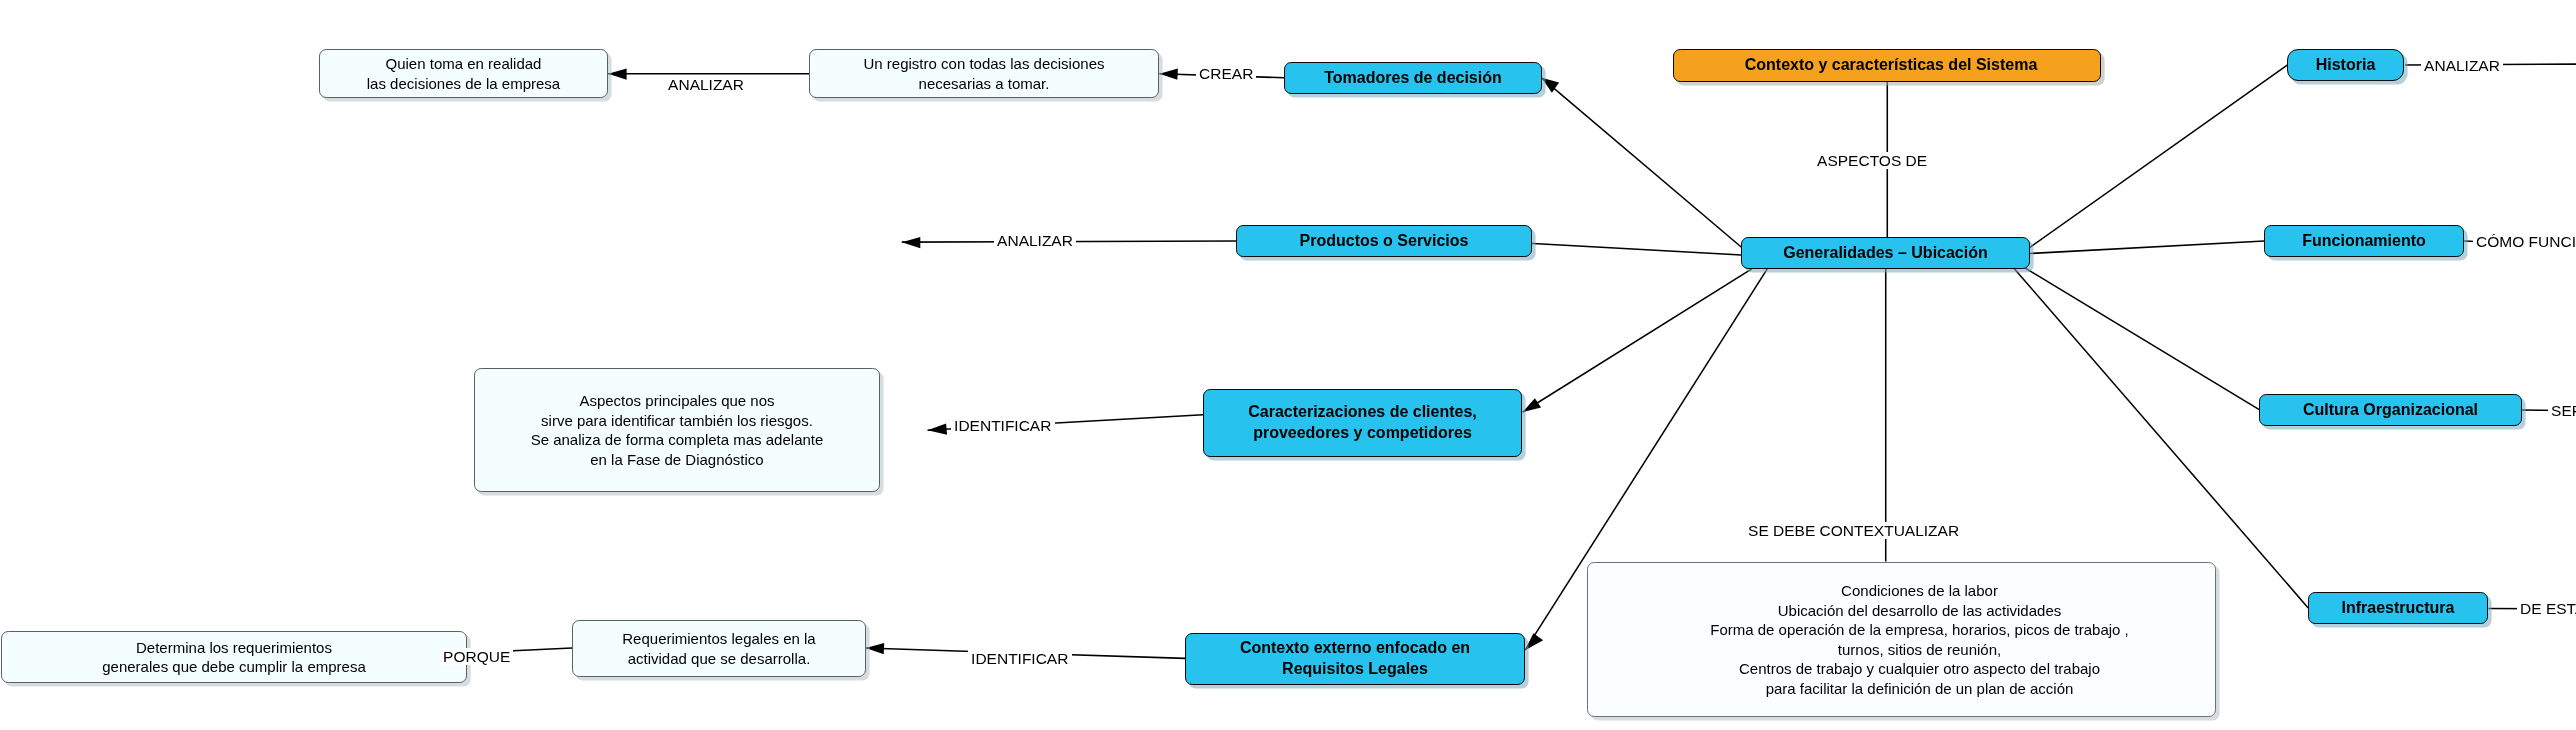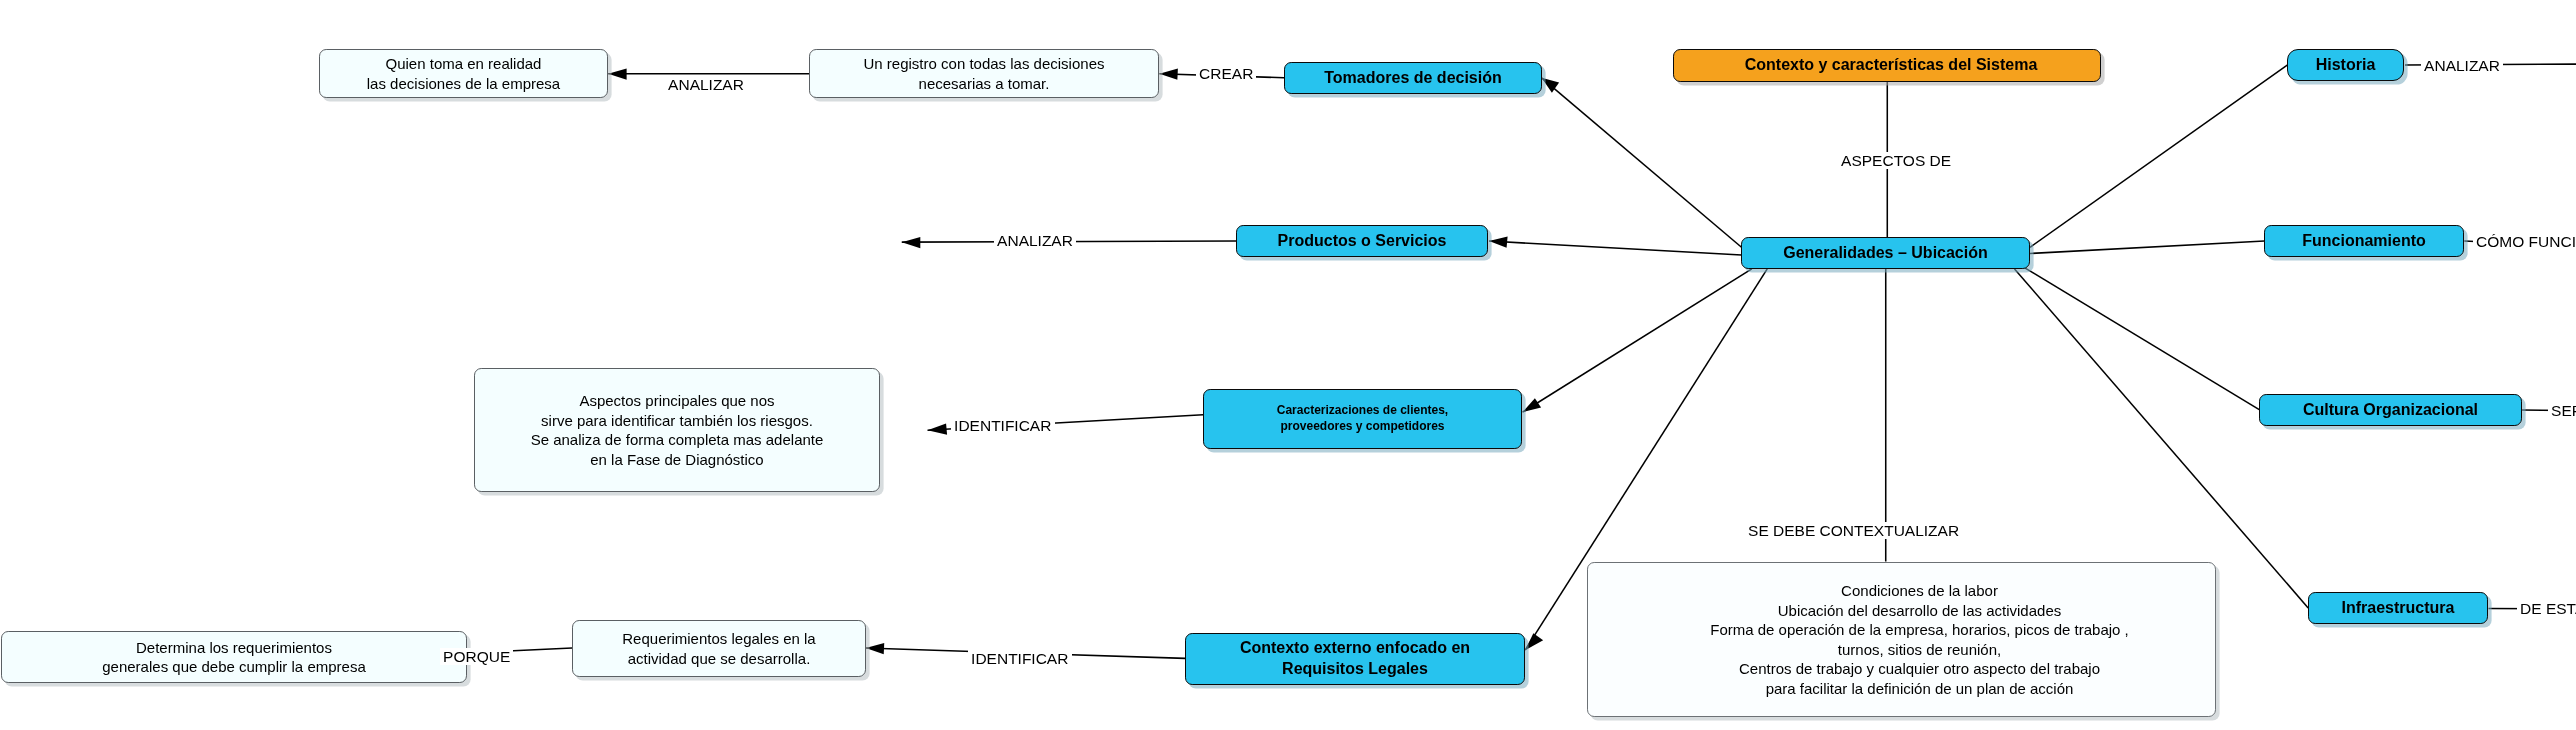--- a/index.html
+++ b/index.html
@@ -132,24 +132,24 @@
   <div class="node node-cyan" style="left:1741px; top:237px; width:289px; height:32px; font-size:16px;">Generalidades – Ubicación</div>
 
   <div class="node node-cyan" style="left:1284px; top:62px; width:258px; height:32px; font-size:16px;">Tomadores de decisión</div>
 
   <div class="node node-white" style="left:809px; top:49px; width:350px; height:49px; font-size:15px;">Un registro con todas las decisiones
 necesarias a tomar.</div>
 
   <div class="node node-white" style="left:319px; top:49px; width:289px; height:49px; font-size:15px;">Quien toma en realidad
 las decisiones de la empresa</div>
 
-  <div class="node node-cyan" style="left:1236px; top:225px; width:252px; height:32px; font-size:16px;">Productos o Servicios</div>
+  <div class="node node-cyan" style="left:1236px; top:225px; width:296px; height:32px; font-size:16px;">Productos o Servicios</div>
 
 
-  <div class="node node-cyan" style="left:1203px; top:389px; width:319px; height:60px; font-size:12px;">Caracterizaciones de clientes,
+  <div class="node node-cyan" style="left:1203px; top:389px; width:319px; height:68px; font-size:16px;">Caracterizaciones de clientes,
 proveedores y competidores</div>
 
   <div class="node node-white" style="left:474px; top:368px; width:406px; height:124px; font-size:15px;">Aspectos principales que nos
 sirve para identificar también los riesgos.
 Se analiza de forma completa mas adelante
 en la Fase de Diagnóstico</div>
 
   <div class="node node-cyan" style="left:1185px; top:633px; width:340px; height:52px; font-size:16px;">Contexto externo enfocado en
 Requisitos Legales</div>
 
@@ -167,21 +167,21 @@
 para facilitar la definición de un plan de acción</div>
 
   <div class="node node-cyan" style="left:2287px; top:49px; width:117px; height:32px; font-size:16px;border-radius:11px;">Historia</div>
 
   <div class="node node-cyan" style="left:2264px; top:225px; width:200px; height:32px; font-size:16px;">Funcionamiento</div>
 
   <div class="node node-cyan" style="left:2259px; top:394px; width:263px; height:32px; font-size:16px;">Cultura Organizacional</div>
 
   <div class="node node-cyan" style="left:2308px; top:592px; width:180px; height:32px; font-size:16px;">Infraestructura</div>
 
-  <div class="edge-label" style="left:1814px; top:152px;margin-left:24px;">ASPECTOS DE</div>
+  <div class="edge-label" style="left:1814px; top:152px;">ASPECTOS DE</div>
   <div class="edge-label" style="left:1196px; top:65px;">CREAR</div>
   <div class="edge-label" style="left:665px; top:76px;">ANALIZAR</div>
   <div class="edge-label" style="left:994px; top:232px;">ANALIZAR</div>
   <div class="edge-label" style="left:951px; top:417px;">IDENTIFICAR</div>
   <div class="edge-label" style="left:968px; top:650px;">IDENTIFICAR</div>
   <div class="edge-label" style="left:440px; top:648px;">PORQUE</div>
   <div class="edge-label" style="left:1745px; top:502px;margin-top:20px;">SE DEBE CONTEXTUALIZAR</div>
   <div class="edge-label" style="left:2421px; top:57px;">ANALIZAR</div>
   <div class="edge-label" style="left:2473px; top:233px;">CÓMO FUNCIONA</div>
   <div class="edge-label" style="left:2548px; top:402px;">SER CONSCIENTES DE</div>

